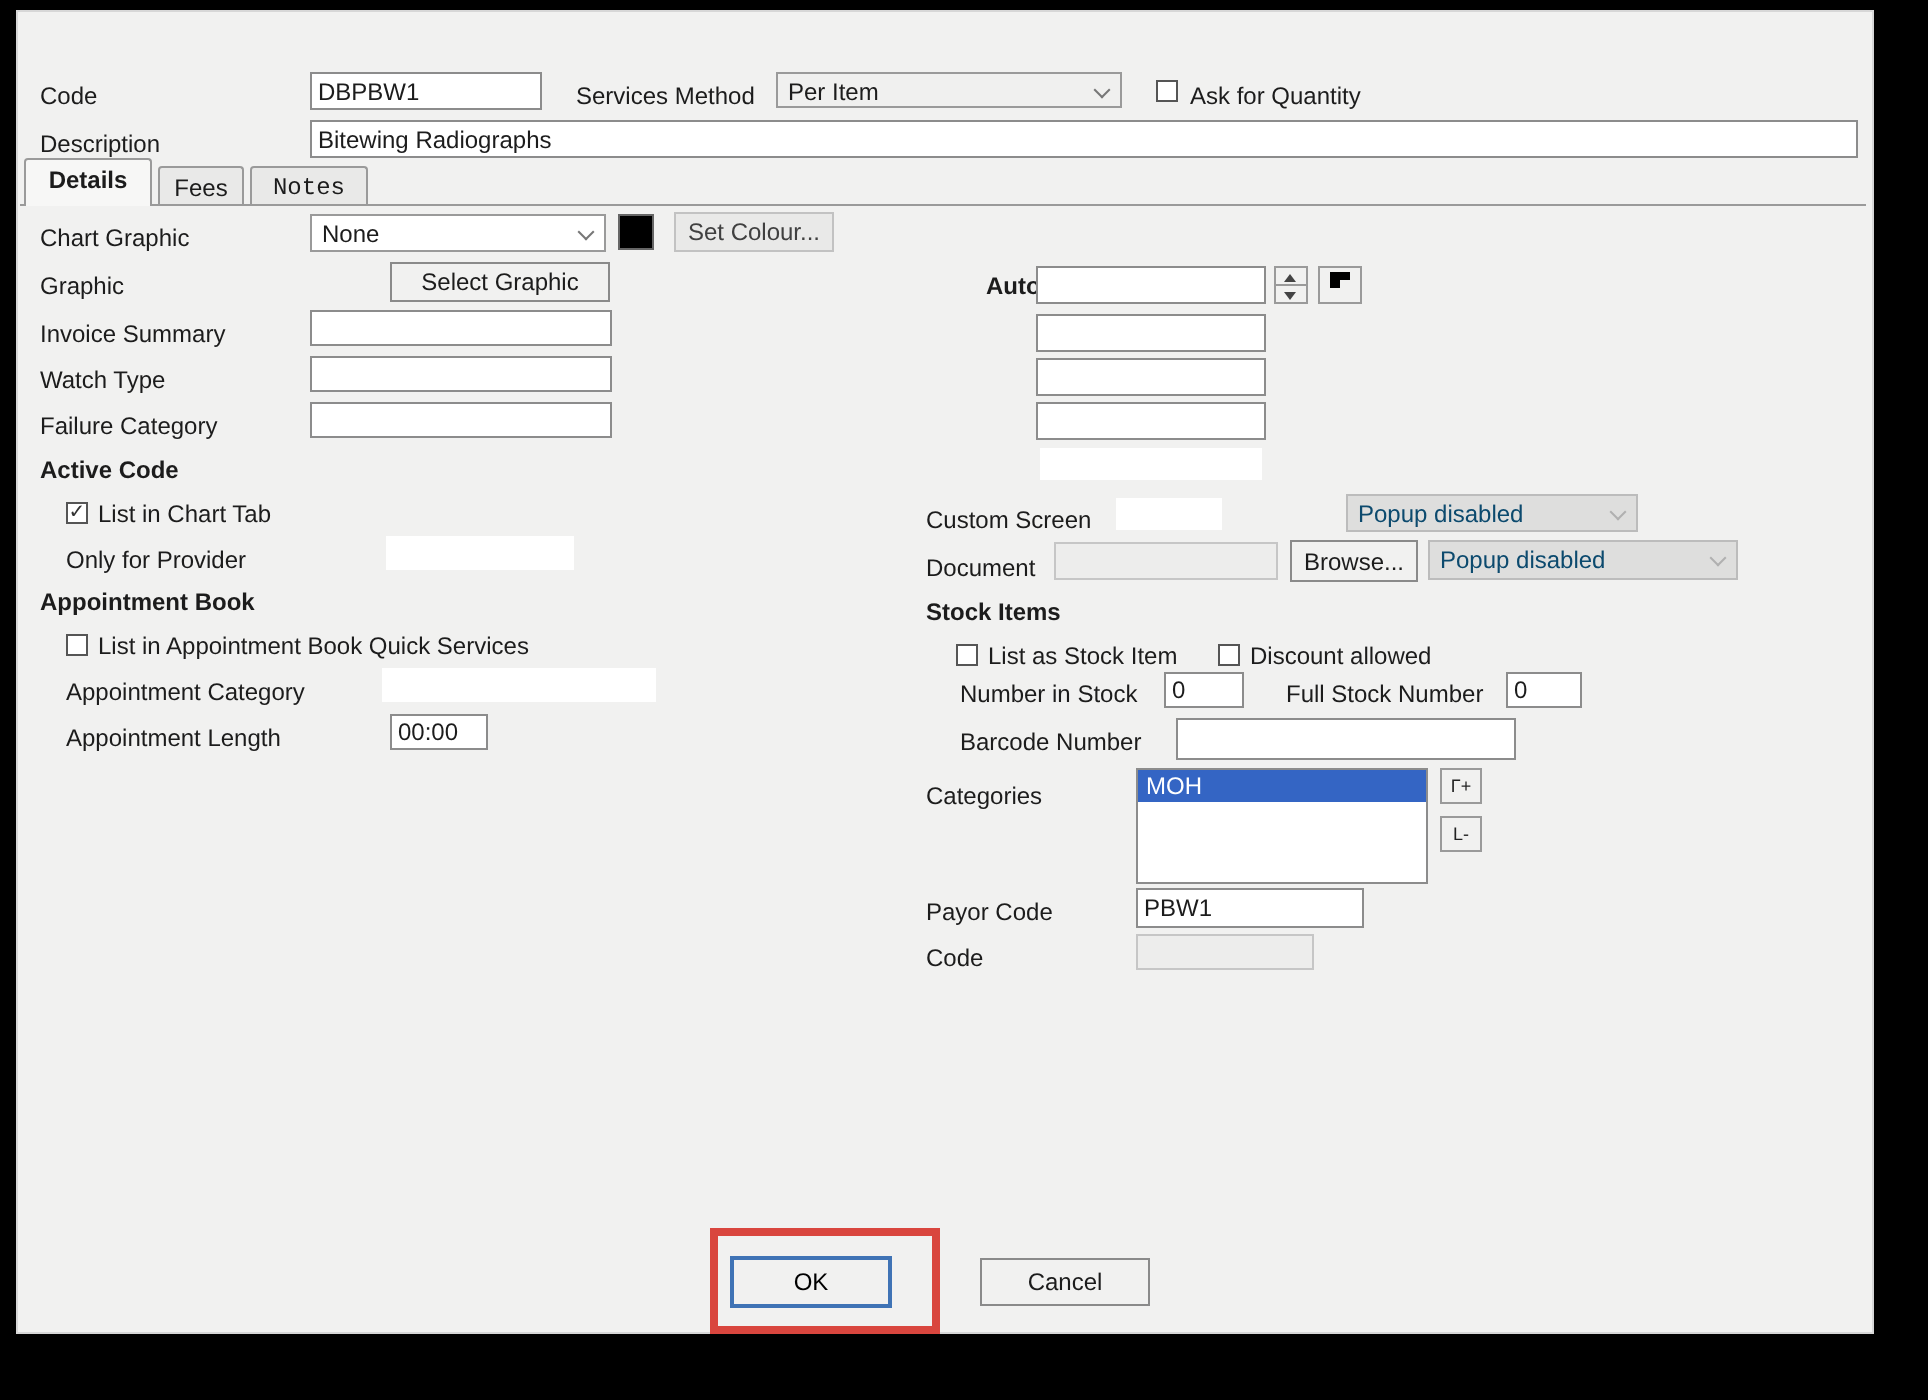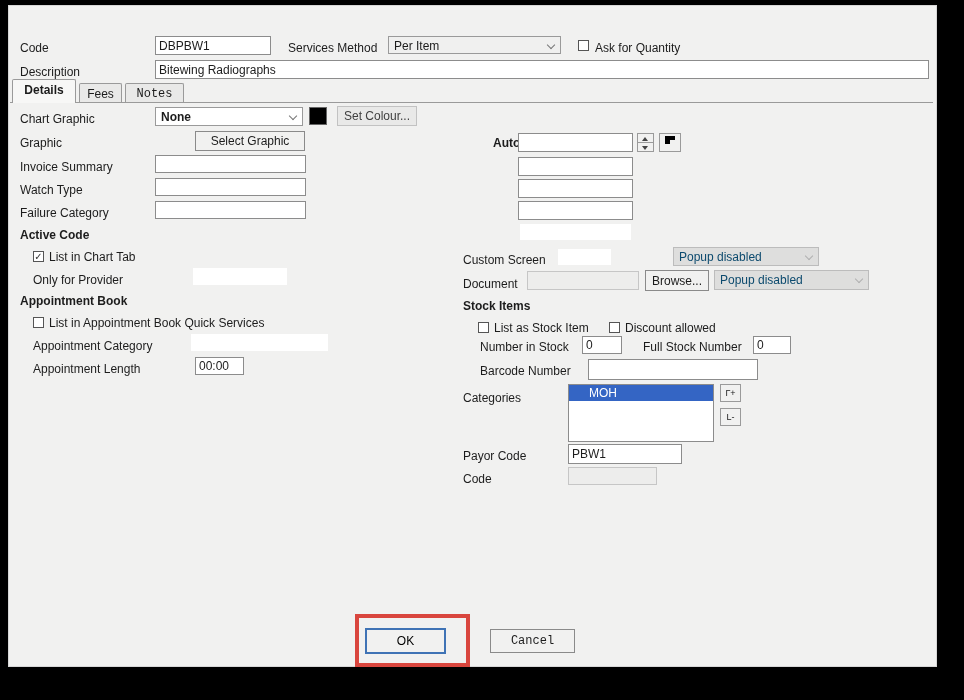--- a/index.html
+++ b/index.html
@@ -73,21 +73,21 @@
   .tri-up { top:3px; border-left:3px solid transparent; border-right:3px solid transparent; border-bottom:4px solid #444; }
   .tri-dn { top:3px; border-left:3px solid transparent; border-right:3px solid transparent; border-top:4px solid #444; }
   .iconbtn {
     position:absolute; background:#f1f1f0; border:1px solid #9a9a9a;
     cursor:pointer; font-size:9px; line-height:15px; text-align:center; color:#222;
   }
   .listbox {
     position:absolute; background:#fff; border:1px solid #8c8c8c; overflow:hidden;
   }
   .listrow {
-    height:16px; padding:1px 20px; font-size:12px; cursor:pointer;
+    height:16px; padding:1px 4px; font-size:12px; cursor:pointer;
   }
   .listrow.selected { background:#3465c4; color:#fff; }
   .okbtn {
     position:absolute; background:#f1f1f0; border:2px solid #3f73b5;
     font-family:inherit; font-size:12px; text-align:center; cursor:pointer;
   }
   .red-annotation {
     position:absolute; border:4px solid #d9463e; background:transparent;
     pointer-events:none; z-index:5;
   }
@@ -116,21 +116,21 @@
   </div>
   <div class="tab" style="left:71px; top:78px; width:43px; height:20px;">
     <span>Fees</span>
   </div>
   <div class="tab" style="left:117px; top:78px; width:59px; height:20px;font-family:Liberation Mono, monospace;">
     <span>Notes</span>
   </div>
   <div class="tabline"></div>
 
   <span class="lbl" style="left:12px; top:107px;">Chart Graphic</span>
-  <div class="combo" style="left:147px; top:102px; width:148px; height:19px;font-weight:bold;">
+  <div class="combo" style="left:147px; top:102px; width:148px; height:19px;">
     <span>None</span>
     <span class="chev"></span>
   </div>
   <span class="swatch" style="left:301px; top:102px; width:18px; height:18px;"></span>
   <button class="btn disabled" style="left:329px; top:101px; width:80px; height:20px;">Set Colour...</button>
 
   <span class="lbl" style="left:12px; top:131px;">Graphic</span>
   <button class="btn" style="left:187px; top:126px; width:110px; height:20px;">Select Graphic</button>
 
   <span class="lbl" style="left:12px; top:155px;">Invoice Summary</span>
@@ -212,16 +212,16 @@
   <button class="iconbtn" style="left:712px; top:379px; width:21px; height:18px;">Γ+</button>
   <button class="iconbtn" style="left:712px; top:403px; width:21px; height:18px;">L-</button>
 
   <span class="lbl" style="left:455px; top:444px;">Payor Code</span>
   <input class="field" style="left: 560px; top: 439px; width: 114px; height: 20px;" value="PBW1">
 
   <span class="lbl" style="left:455px; top:467px;">Code</span>
   <input class="field gray" style="left: 560px; top: 462px; width: 89px; height: 18px;" disabled="">
 
   <button class="okbtn" style="left:357px; top:623px; width:81px; height:26px;">OK</button>
-  <button class="btn" style="left:482px; top:624px; width:85px; height:24px;font-family:Liberation Mono, monospace;">Cancel</button>
+  <button class="btn" style="left:482px; top:624px; width:85px; height:24px;">Cancel</button>
   <div class="red-annotation" style="left:347px; top:609px; width:115px; height:53px;"></div>
 
 </div>
 
 </body></html>

